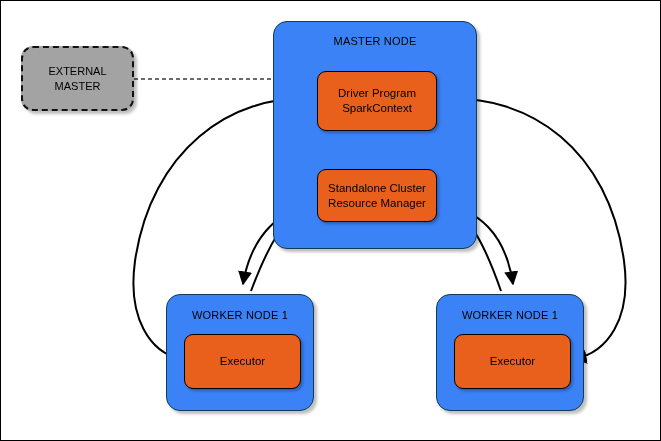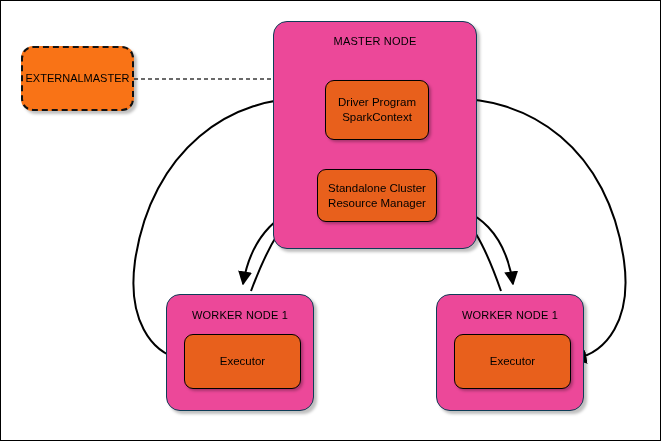--- a/index.html
+++ b/index.html
@@ -13,21 +13,21 @@
     height: 441px;
     background: #ffffff;
     border: 1px solid #000000;
     box-sizing: border-box;
     overflow: hidden;
     font-family: "Liberation Sans", sans-serif;
   }
   .node {
     position: absolute;
     box-sizing: border-box;
-    background: #ec4899;
+    background: #3b82f6;
     border: 1px solid #0d3d57;
     border-radius: 14px;
     box-shadow: 3px 3px 3px rgba(0,0,0,0.25);
   }
   .node-title {
     position: absolute;
     left: 0;
     right: 0;
     text-align: center;
     color: #000000;
@@ -53,40 +53,40 @@
   }
   .inner-box span { display: block; white-space: nowrap; }
 
   #storage {
     position: absolute;
     left: 20px;
     top: 45px;
     width: 113px;
     height: 65px;
     box-sizing: border-box;
-    background: #f97316;
+    background: #a3a3a3;
     border: 2px dashed #111111;
     border-radius: 12px;
     box-shadow: 3px 3px 3px rgba(0,0,0,0.25);
     display: flex;
     align-items: center;
     justify-content: center;
-    flex-direction: row;
+    flex-direction: column;
     color: #000000;
     font-size: 11px;
     line-height: 15px;
     text-align: center;
   }
   #storage span { display: block; white-space: nowrap; }
 
   #master { left: 272px; top: 20px; width: 204px; height: 228px; }
   #worker-left { left: 165px; top: 293px; width: 148px; height: 117px; }
   #worker-right { left: 435px; top: 293px; width: 148px; height: 117px; }
 
-  #driver  { left: 324px; top: 70px;  width: 104px; height: 60px; margin-top: 9px; }
+  #driver  { left: 316px; top: 70px;  width: 120px; height: 60px; }
   #manager { left: 316px; top: 168px; width: 120px; height: 53px; }
   #executor-left  { left: 183px; top: 333px; width: 117px; height: 55px; }
   #executor-right { left: 453px; top: 333px; width: 117px; height: 55px; }
 
   svg.overlay {
     position: absolute;
     left: 0;
     top: 0;
     width: 661px;
     height: 441px;

